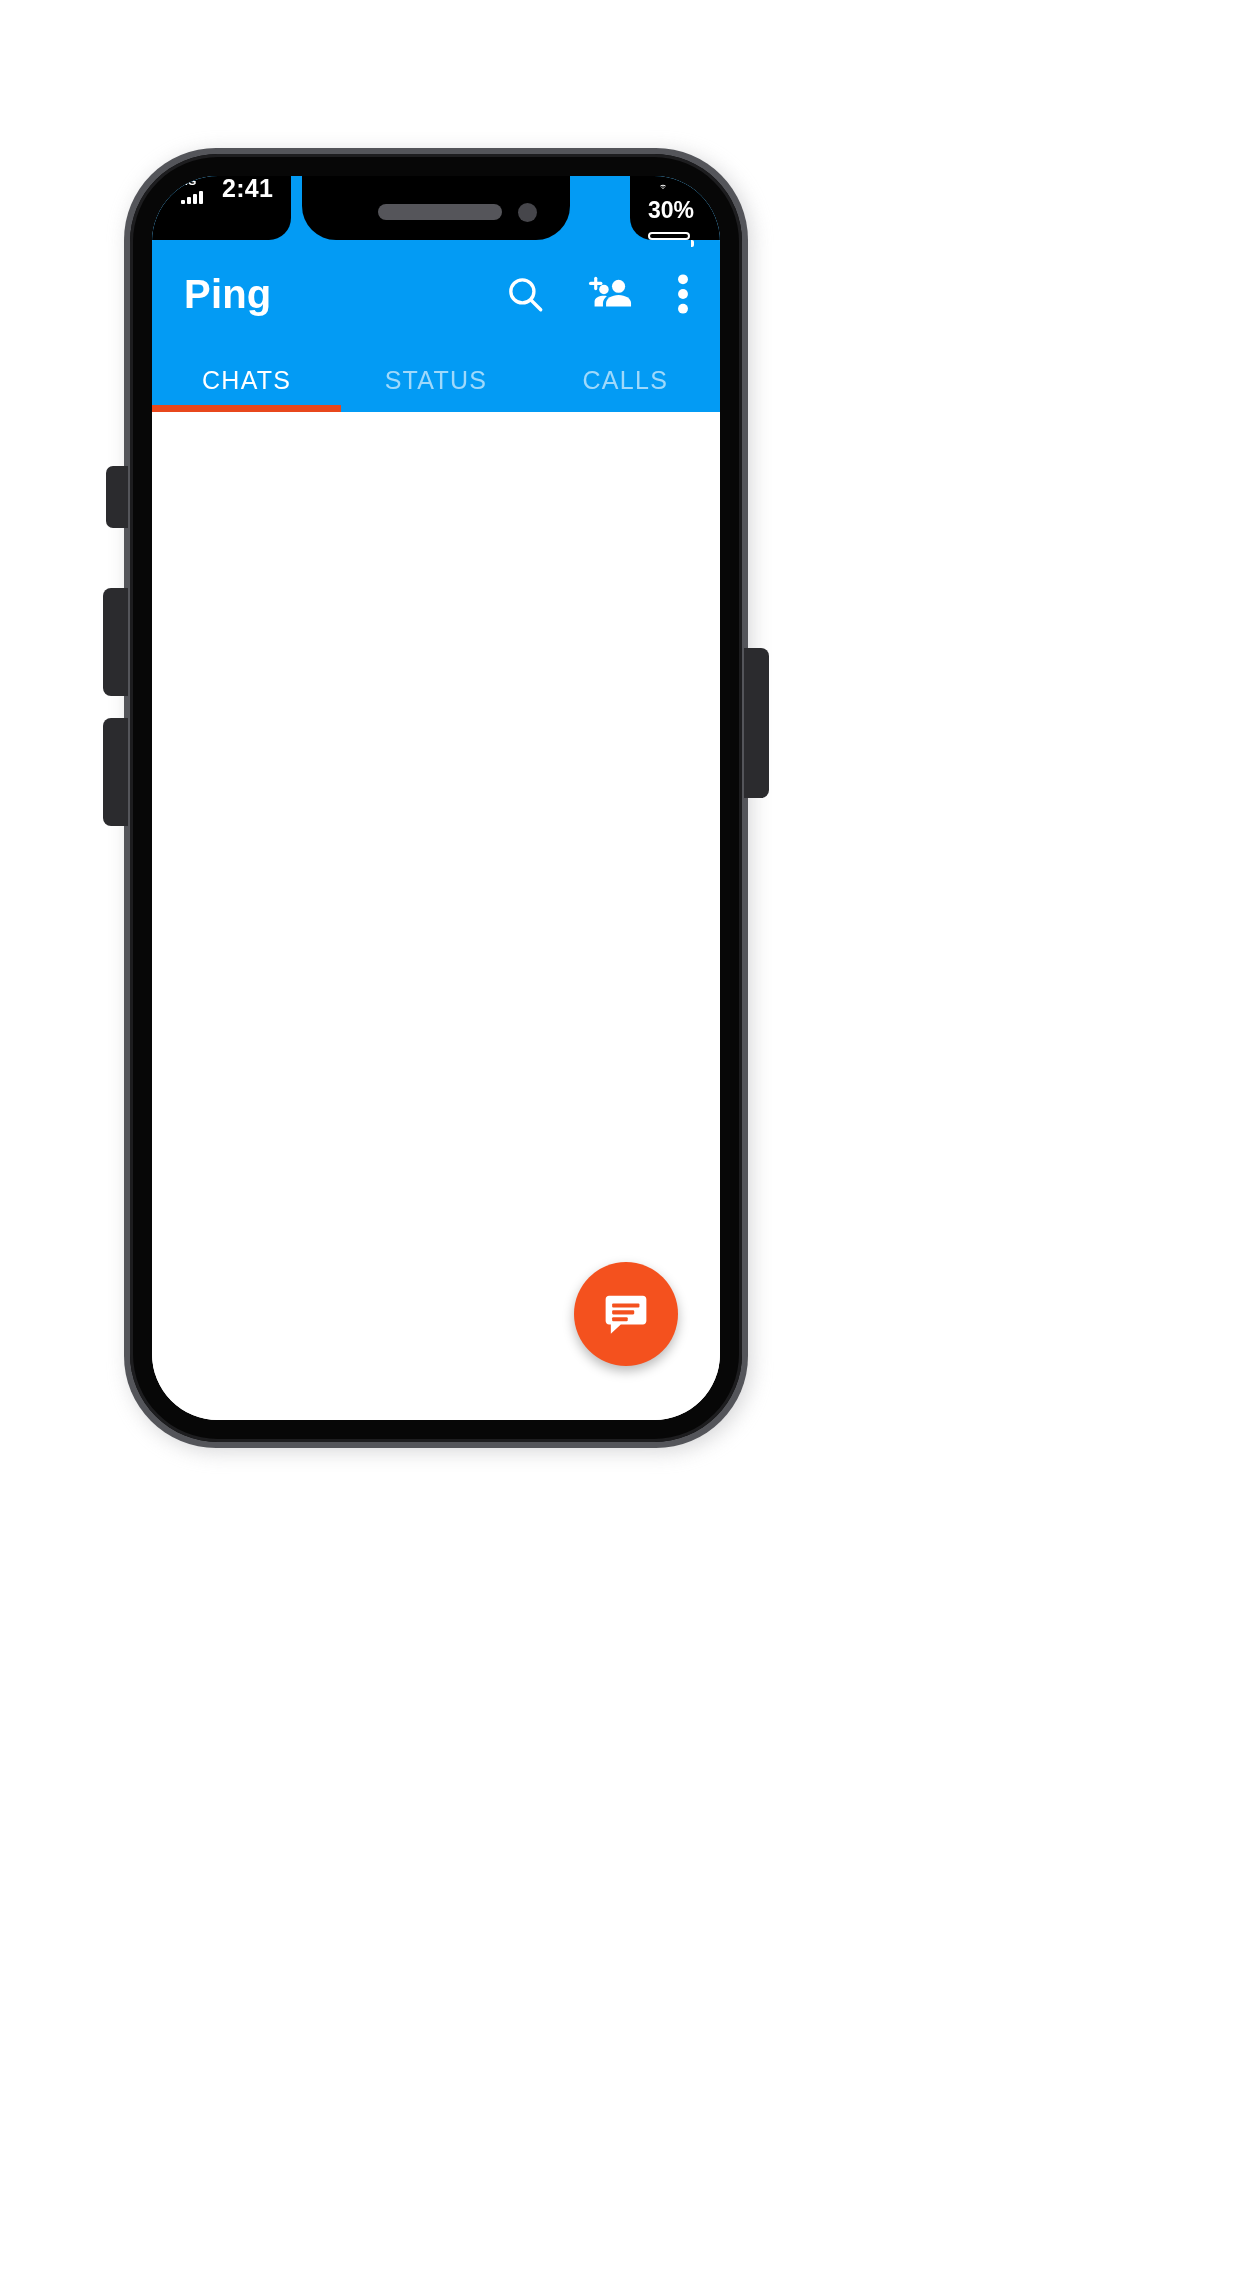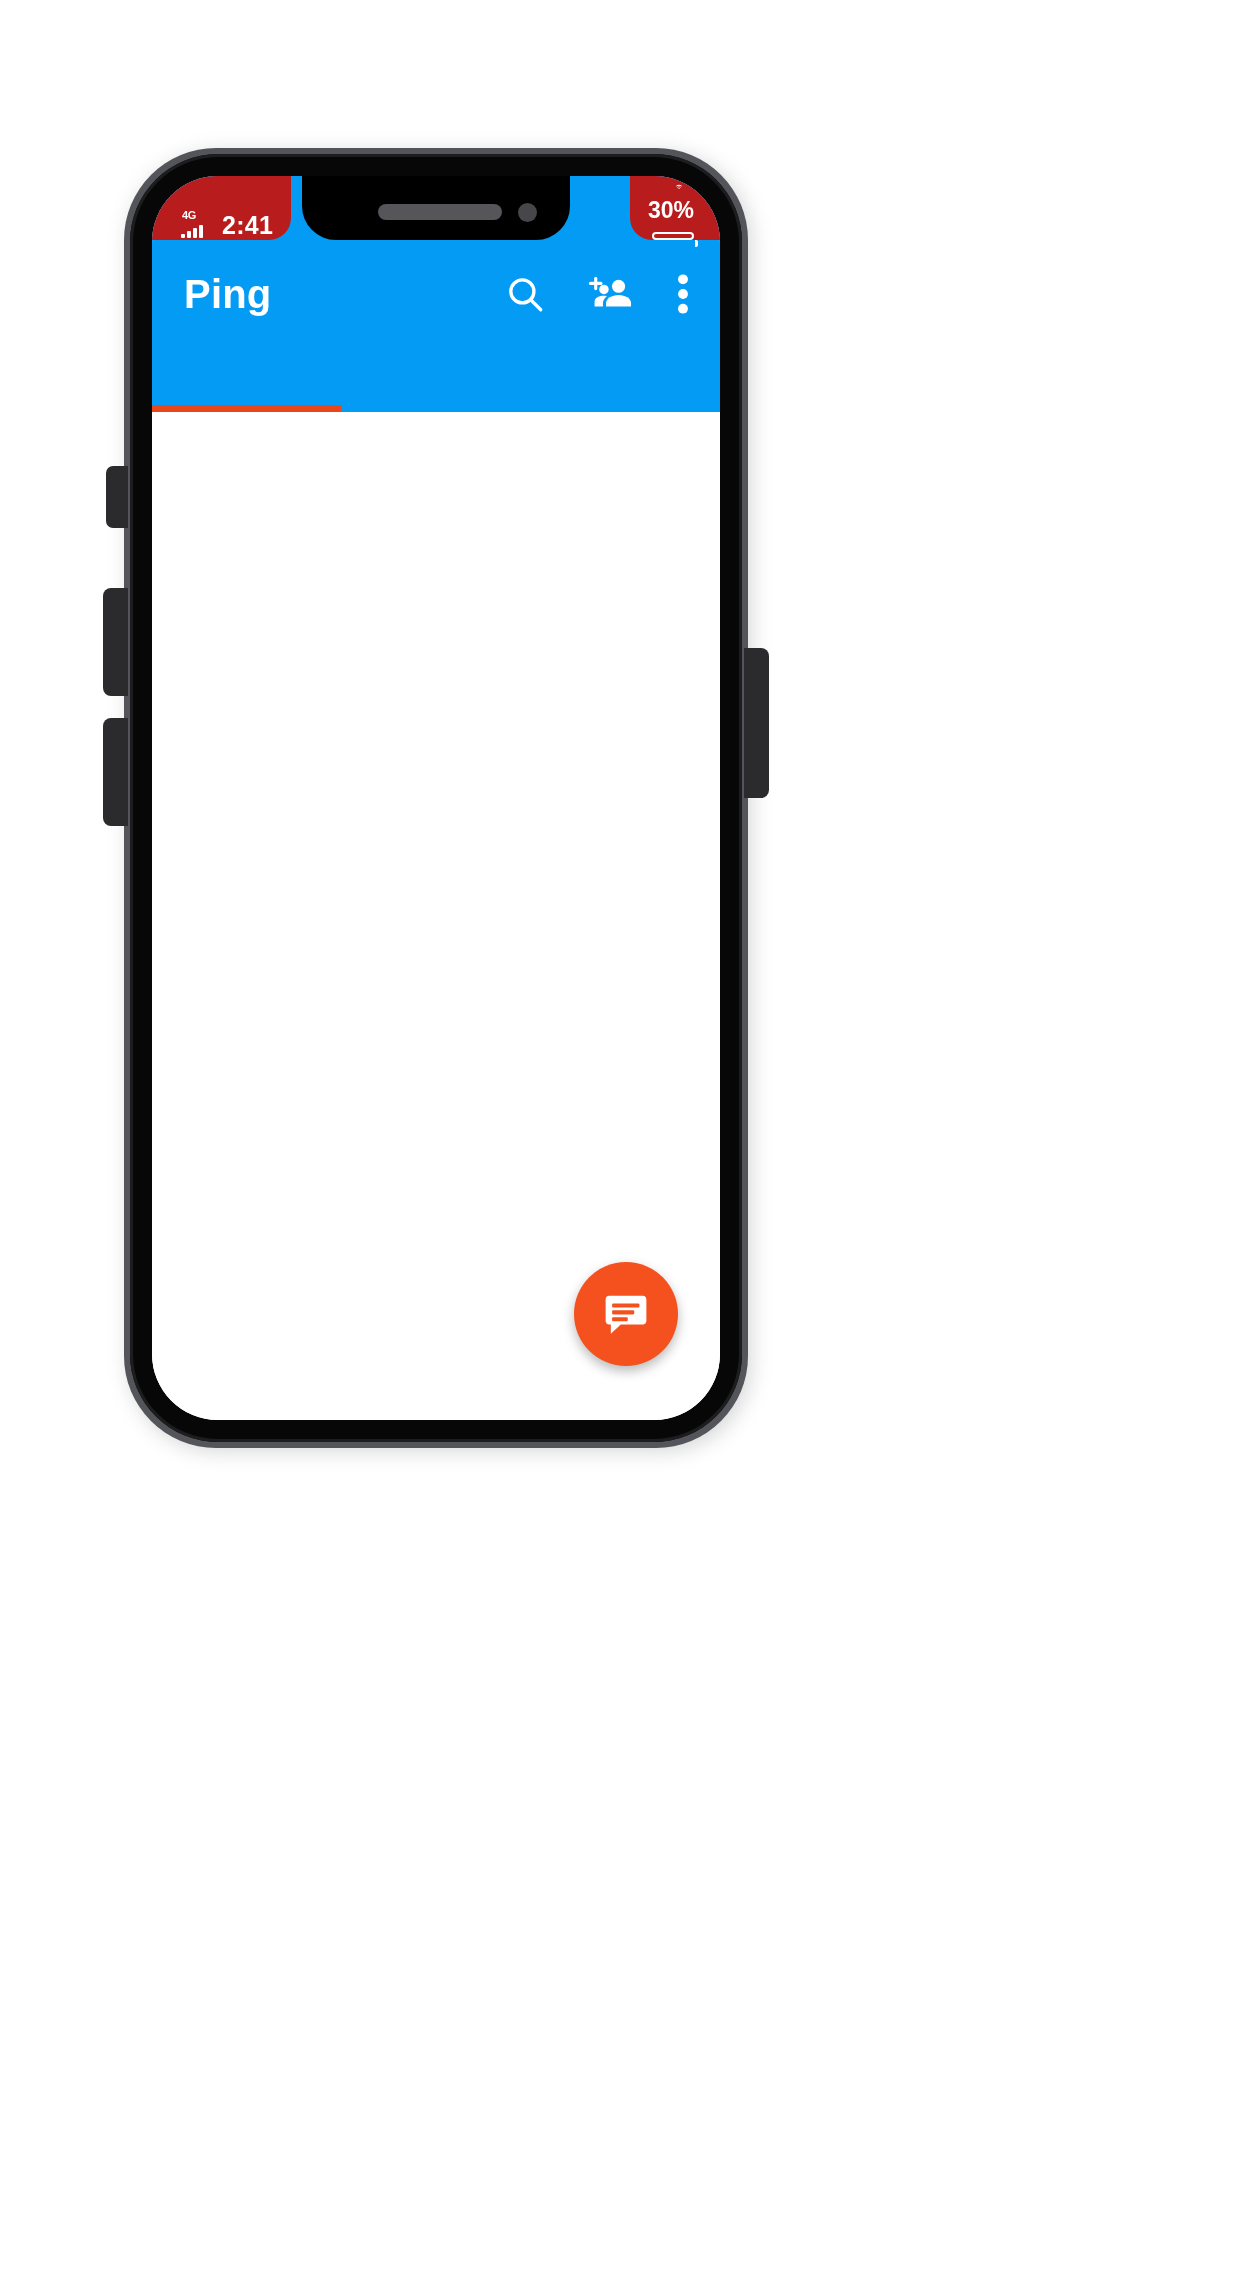--- a/index.html
+++ b/index.html
@@ -107,23 +107,23 @@
     top: 0; left: 0;
     width: 100%;
     height: 64px;
     z-index: 30;
     color: #ffffff;
   }
   .sb-left, .sb-right {
     position: absolute;
     top: 0;
     height: 64px;
-    background: #b91c1c;
-    display: flex;
-    align-items: flex-end;
+    background: #000000;
+    display: flex;
+    align-items: flex-start;
   }
   .sb-left {
     left: 0;
     padding: 0 18px 0 28px;
     border-radius: 0 0 22px 0;
     gap: 12px;
   }
   .sb-right {
     right: 0;
     padding: 8px 26px 0 18px;
@@ -307,20 +307,25 @@
             <svg width="14" height="44" viewBox="0 0 6 24" fill="#ffffff">
               <circle cx="3" cy="4" r="2.7"></circle>
               <circle cx="3" cy="12" r="2.7"></circle>
               <circle cx="3" cy="20" r="2.7"></circle>
             </svg>
           </div>
 
         </div>
       </div>
 
+      <div class="tabs">
+        <div class="tab active">CHATS</div>
+        <div class="tab">STATUS</div>
+        <div class="tab">CALLS</div>
+      </div>
       <div class="tab-indicator" style="width: 33.3333%; left: 0%; background: rgb(232, 71, 28);"></div>
 
       <div class="statusbar">
         <div class="sb-left">
           <div class="icon-4g">
             <span class="lbl">4G</span>
             <span class="bars">
                 <i></i>
                 <i></i>
                 <i></i>

